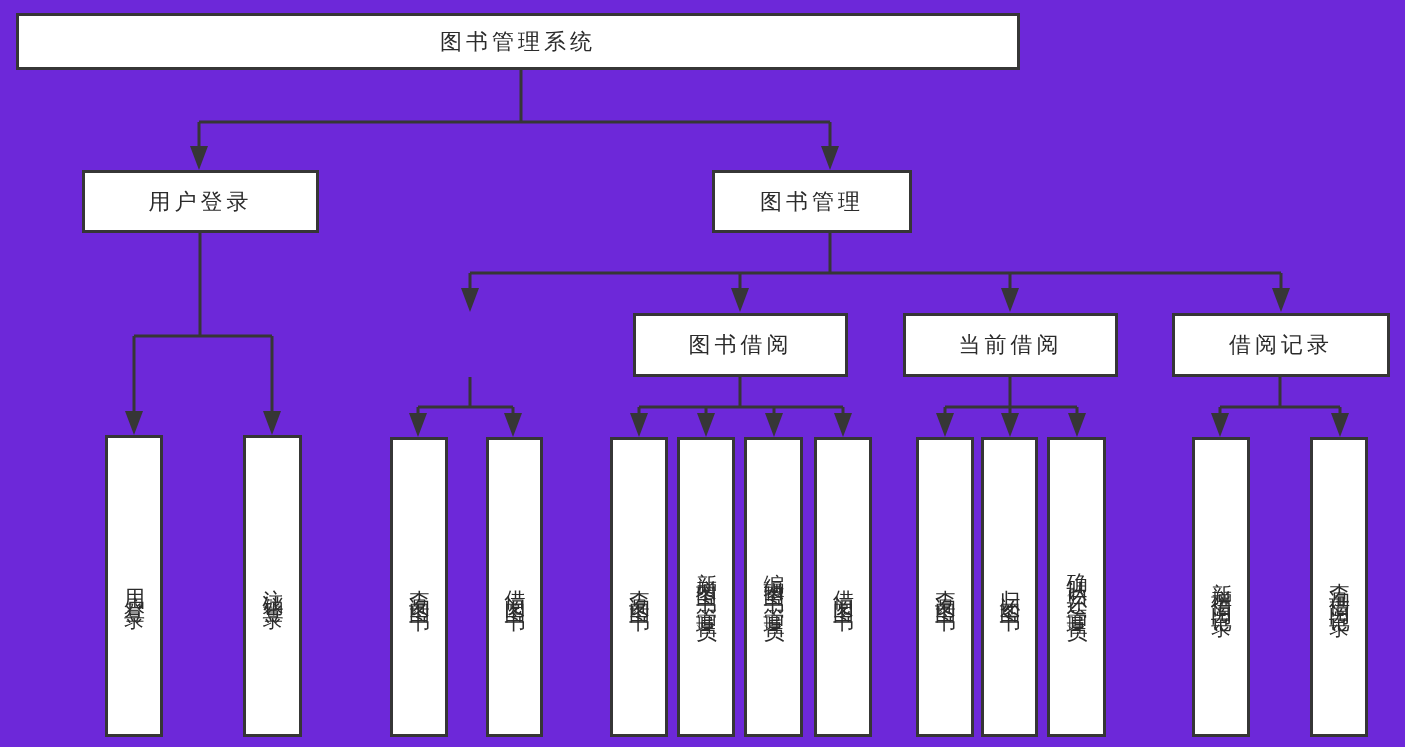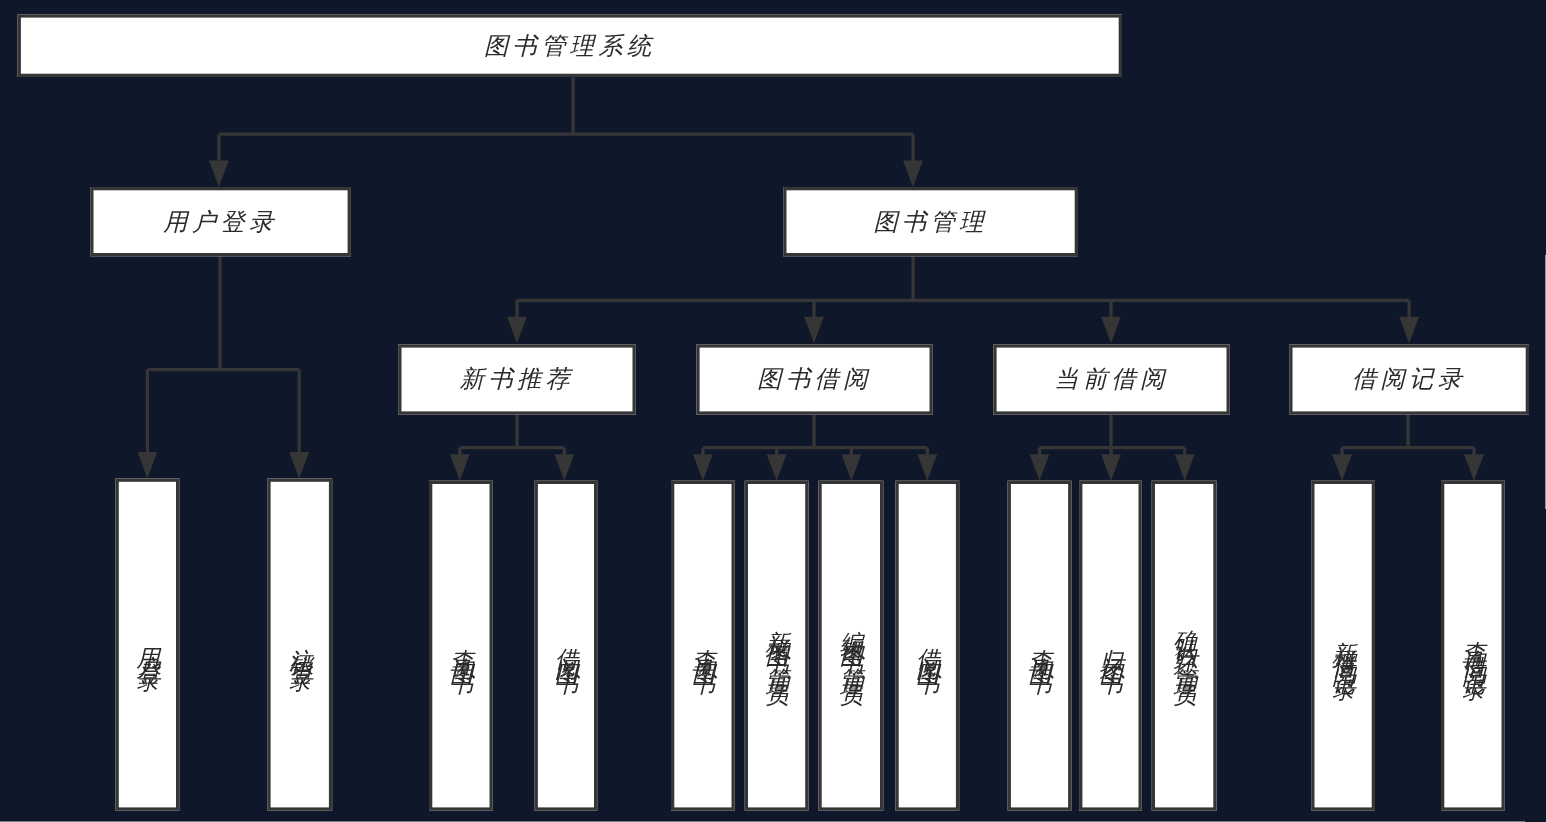--- a/index.html
+++ b/index.html
@@ -1,23 +1,22 @@
 <!DOCTYPE html>
 <html><head>
 <meta charset="utf-8">
 <style>
   html, body { margin: 0; padding: 0; background: #ffffff; }
   .canvas {
     position: relative;
     width: 1405px;
     height: 747px;
-    background: #0f172a;
+    background: #6d28d9;
     font-family: "DejaVu Sans", "Liberation Sans", sans-serif;
     overflow: hidden;
-    font-style: italic;
   }
   svg.connectors {
     position: absolute;
     left: 0; top: 0;
     width: 1405px; height: 747px;
     z-index: 1;
   }
   .box {
     position: absolute;
     box-sizing: border-box;
@@ -93,23 +92,22 @@
       <polygon points="1001,413 1019,413 1010,437"></polygon>
       <polygon points="1068,413 1086,413 1077,437"></polygon>
       <polygon points="1211,413 1229,413 1220,437"></polygon>
       <polygon points="1331,413 1349,413 1340,437"></polygon>
     </g>
   </svg>
 
   <div class="box h" style="left:16px; top:13px; width:1004px; height:57px;">图书管理系统</div>
 
   <div class="box h" style="left:82px; top:170px; width:237px; height:63px;">用户登录</div>
-  <div class="box h" style="left:712px; top:170px; width:268px; height:63px;">图书管理</div>
+  <div class="box h" style="left:712px; top:170px; width:200px; height:63px;">图书管理</div>
 
-  <div class="box h" style="left:362px; top:313px; width:216px; height:64px;">新书推荐</div>
   <div class="box h" style="left:633px; top:313px; width:215px; height:64px;text-align:right;">图书借阅</div>
   <div class="box h" style="left:1172px; top:313px; width:218px; height:64px;">借阅记录</div>
   <div class="box h" style="left:903px; top:313px; width:215px; height:64px;">当前借阅</div>
 
   <div class="box v" style="left:105px; top:435px; width:58px; height:302px;">
     <span class="vtext">用户登录</span>
   </div>
   <div class="box v" style="left:243px; top:435px; width:59px; height:302px;">
     <span class="vtext">注销登录</span>
   </div>

